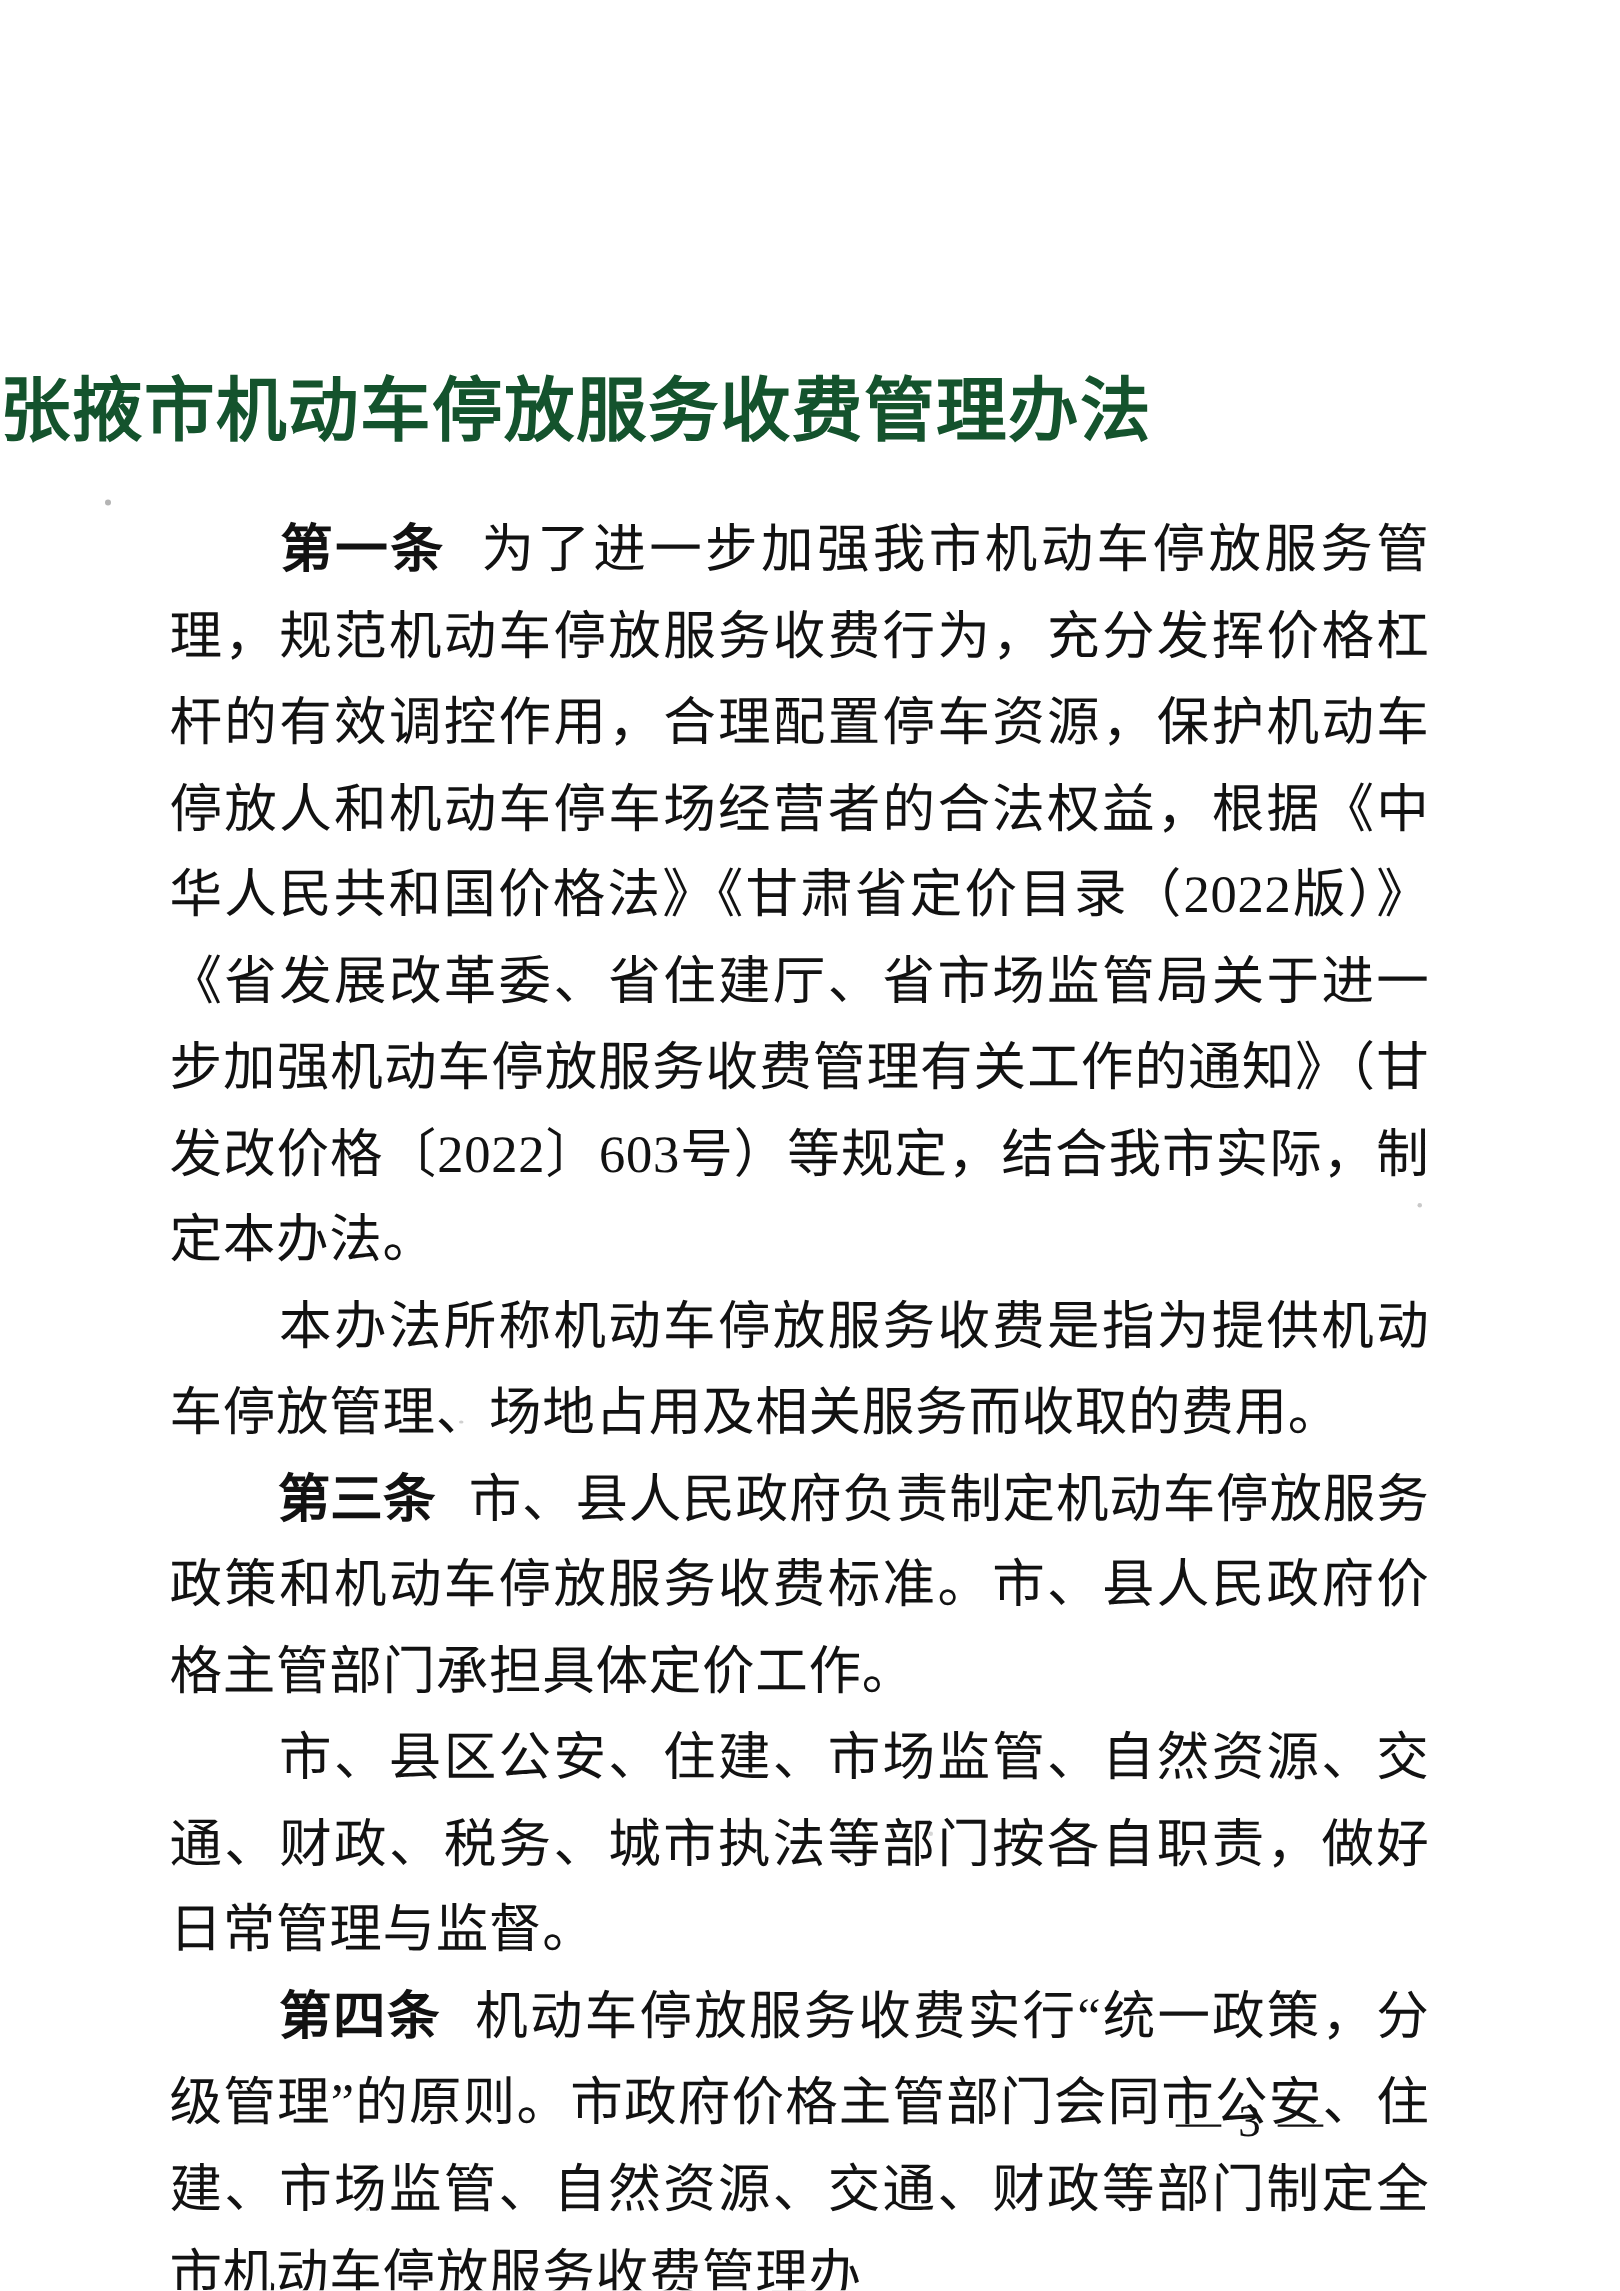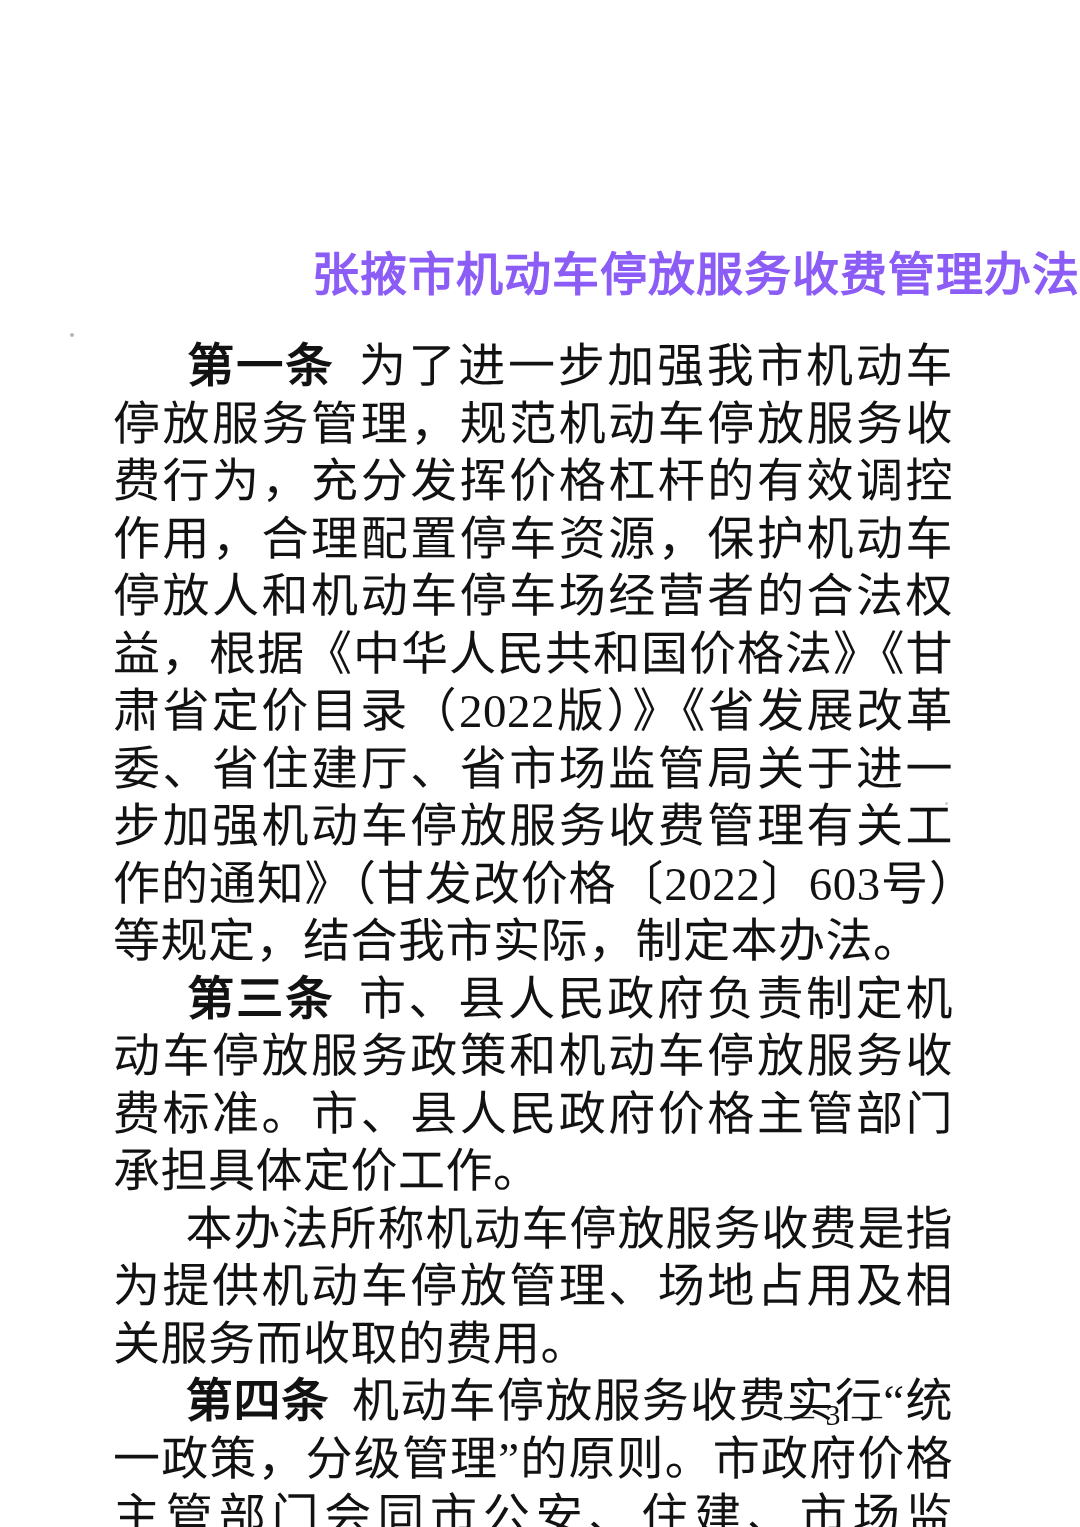--- a/index.html
+++ b/index.html
@@ -34,40 +34,40 @@
   .speck.s3 { left: 306px; top: 947px; width: 3px;  height: 2px; opacity:.35; }
   .speck.s4 { left: 619px; top: 1221px;width: 3px;  height: 3px; opacity:.3; }
   .speck.s5 { left: 244px; top: 1472px;width: 2px;  height: 2px; opacity:.3; }
 
   
   .doc-title {
     position: absolute;
     left: 0;
     right: 0;
     top: 214px;
-    text-align: right;
+    text-align: left;
     font-size: 47px;
     line-height: 60px;
     font-weight: 700;
     letter-spacing: 1px;
-    color: #8b5cf6;
+    color: #14532d;
     white-space: nowrap;
   }
 
   
   .body-text {
     position: absolute;
     left: 113px;
     top: 338px;
     width: 840px;
   }
 
   .para {
     margin: 0;
-    font-size: 47px;
+    font-size: 35px;
     line-height: 57.5px;
     text-align: justify;
     text-align-last: left;
     text-justify: inter-character;
     letter-spacing: 0.5px;
     color: #121212;
     font-weight: 400;
   }
 
   .para .art-no {
@@ -113,24 +113,25 @@
   <span class="speck s4"></span>
   <span class="speck s5"></span>
 
   <h1 class="doc-title">张掖市机动车停放服务收费管理办法</h1>
 
   <div class="body-text">
 
     <p class="para indent"><span class="art-no">第一条</span><span class="gap"></span><span>为了进一步加强我市机动车停放服务管理，规范机动车停放服务收费行为，充分发挥价格杠杆的有效调控作用，合理配置停车资源，保护机动车停放人和机动车停车场经营者的合法权益，根据《中华人民共和国价格法》《甘肃省定价目录（2022版）》《省发展改革委、省住建厅、省市场监管局关于进一步加强机动车停放服务收费管理有关工作的通知》（甘发改价格〔2022〕603号）等规定，结合我市实际，制定本办法。</span></p>
 
 
+    <p class="para indent"><span>本办法所称机动车停放服务收费是指为提供机动车停放管理、场地占用及相关服务而收取的费用。</span></p>
+
     <p class="para indent"><span class="art-no">第三条</span><span class="gap"></span><span>市、县人民政府负责制定机动车停放服务政策和机动车停放服务收费标准。市、县人民政府价格主管部门承担具体定价工作。</span></p>
 
-    <p class="para indent"><span>本办法所称机动车停放服务收费是指为提供机动车停放管理、场地占用及相关服务而收取的费用。</span></p>
-
+    <p class="para indent"><span>市、县区公安、住建、市场监管、自然资源、交通、财政、税务、城市执法等部门按各自职责，做好日常管理与监督。</span></p>
 
     <p class="para indent"><span class="art-no">第四条</span><span class="gap"></span><span>机动车停放服务收费实行“统一政策，分级管理”的原则。市政府价格主管部门会同市公安、住建、市场监管、自然资源、交通、财政等部门制定全市机动车停放服务收费管理办</span></p>
 
   </div>
 
   <div class="page-number"><span class="pn-inner">— 3 —</span></div>
 
 </div>
 
 </body></html>

